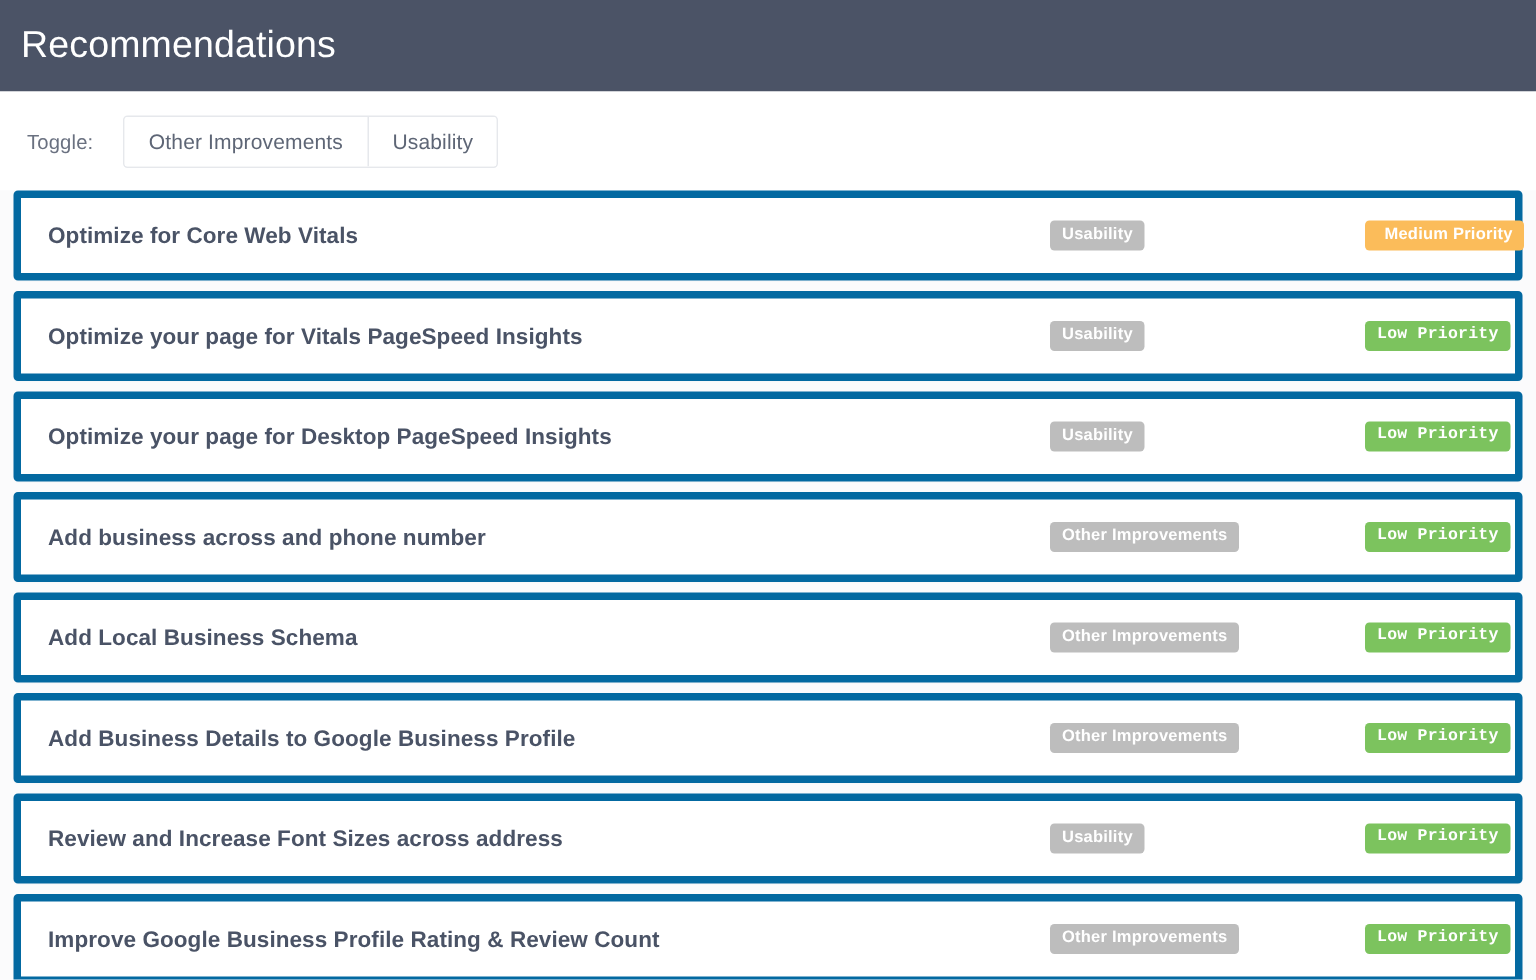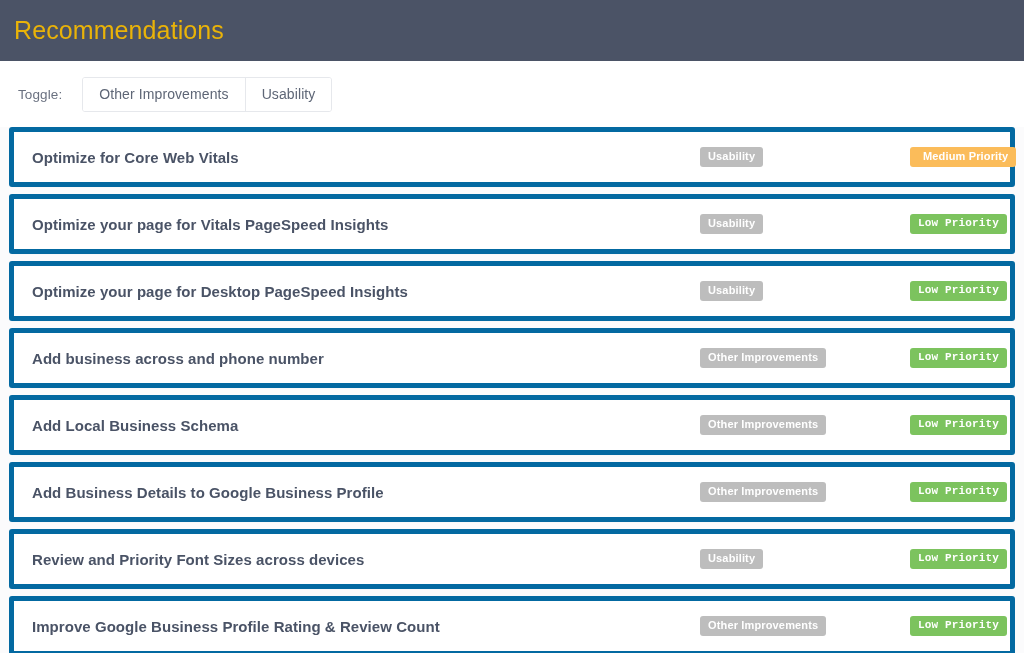--- a/index.html
+++ b/index.html
@@ -20,21 +20,21 @@
   
   .app-header {
     height: 61px;
     background: #4b5366;
     display: flex;
     align-items: center;
     padding-left: 14px;
     width: 1024px;
   }
   .app-header h1 {
-    color: #eab308;
+    color: #ffffff;
     font-size: 25px;
     font-weight: 400;
     letter-spacing: 0.1px;
     line-height: 1;
   }
 
   
   .toggle-bar {
     height: 66px;
     display: flex;
@@ -193,21 +193,21 @@
     <div class="rec-row">
       <div class="rec-title">Add Business Details to Google Business Profile</div>
       <div class="rec-category-cell">
         <span class="badge badge-category">Other Improvements</span>
       </div>
       <div class="rec-priority-cell">
         <span class="badge badge-priority-low">Low Priority</span>
       </div>
     </div>
     <div class="rec-row">
-      <div class="rec-title">Review and Priority Font Sizes across devices</div>
+      <div class="rec-title">Review and Increase Font Sizes across address</div>
       <div class="rec-category-cell">
         <span class="badge badge-category">Usability</span>
       </div>
       <div class="rec-priority-cell">
         <span class="badge badge-priority-low">Low Priority</span>
       </div>
     </div>
     <div class="rec-row">
       <div class="rec-title">Improve Google Business Profile Rating &amp; Review Count</div>
       <div class="rec-category-cell">

